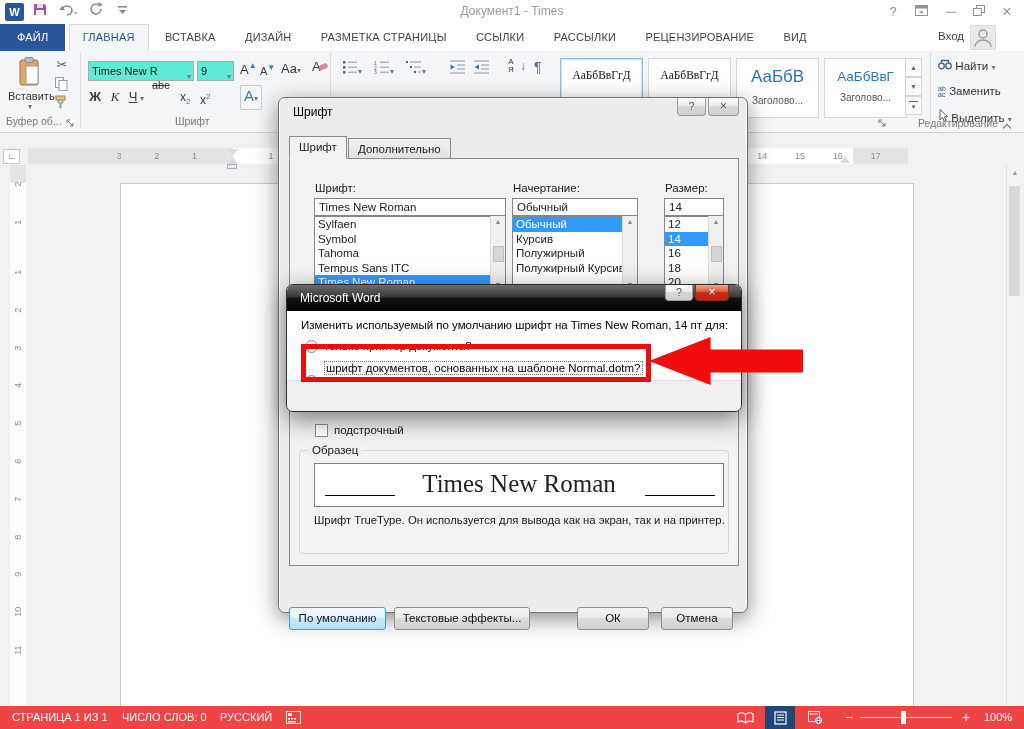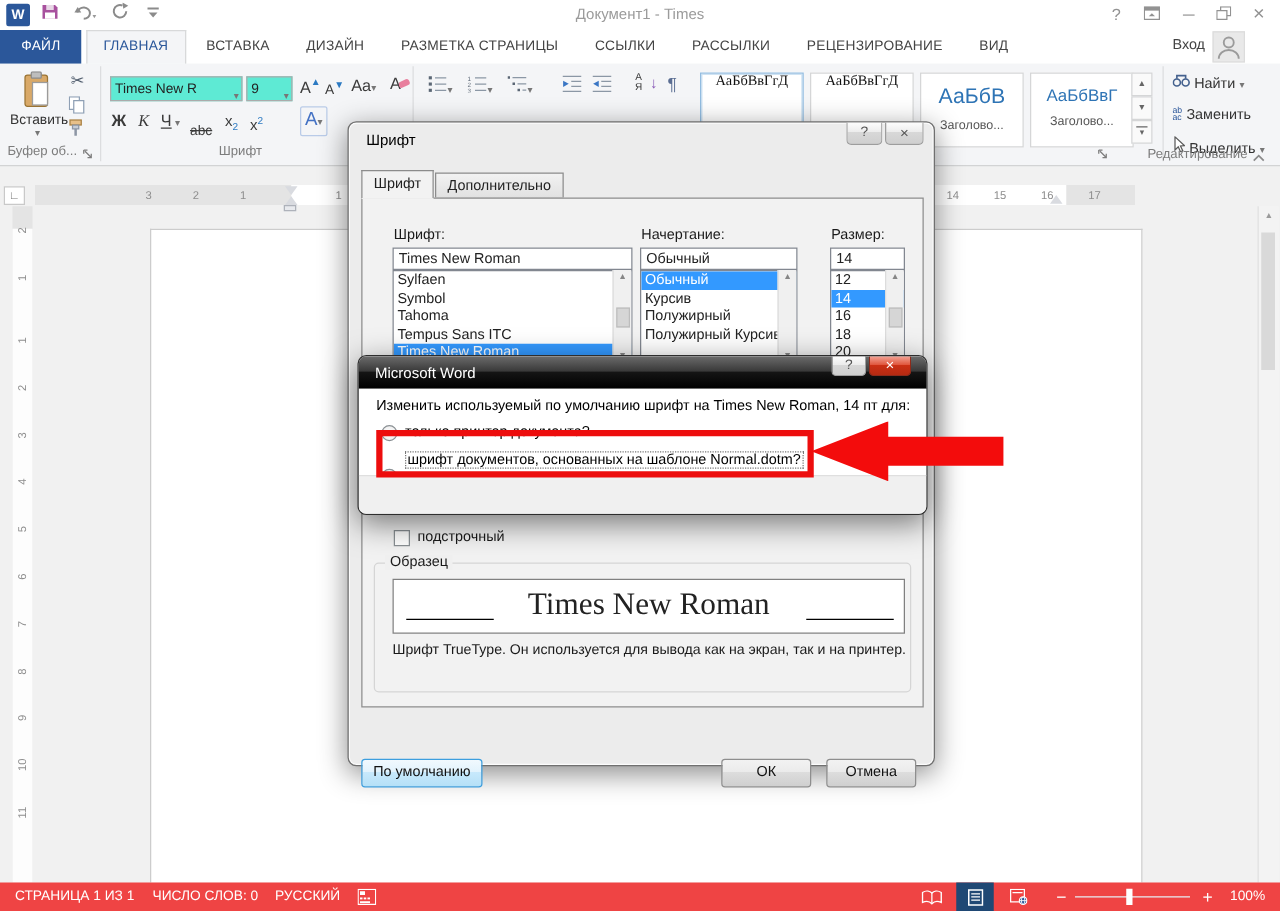--- a/index.html
+++ b/index.html
@@ -29,21 +29,21 @@
   .ribbon { left:0; top:51px; width:1024px; height:82px; background:#f4f5f7; border-bottom:1px solid #d2d3d4; }
   .gsep { top:2px; width:1px; height:76px; background:#dcdddf; }
   .glabel { font-size:10.5px; color:#7c7c7c; }
   .ricon { color:#4d5a6b; font-size:13px; text-align:center; }
   .caret { font-size:8px; color:#777; }
   .combo { background:#5eead4; border:1px solid #ababab; height:20px; font-size:11px; line-height:18px; padding:0 3px; white-space:nowrap; overflow:hidden; }
   .combo .caret { position:absolute; right:2px; top:6px; }
   .fmt { font-size:13px; color:#3b3b3b; text-align:center; width:18px; height:20px; line-height:20px; }
   .stylebox { width:83px; height:60px; background:#fff; border:1px solid #d5d6d7; text-align:center; position:relative; }
   .stylebox.sel { border:1px solid #92bce0; box-shadow:0 0 0 1px #cfe3f3 inset; }
-  .stylebox .prev { display:block; font-family:"Liberation Serif","DejaVu Serif",serif; font-size:11.5px; color:#111; white-space:nowrap; }
+  .stylebox .prev { display:block; margin-top:10px; font-family:"Liberation Serif","DejaVu Serif",serif; font-size:11.5px; color:#111; white-space:nowrap; }
   .stylebox:nth-child(3) .prev { font-family:"Liberation Sans",sans-serif; font-size:17px; color:#2e74b5; margin-top:8px; }
   .stylebox:nth-child(4) .prev { font-family:"Liberation Sans",sans-serif; font-size:13.5px; color:#2e74b5; margin-top:10px; }
   .stylebox .slabel { display:block; margin-top:8px; font-size:10px; color:#555; white-space:nowrap; }
   .galbtn { width:17px; height:19px; border:1px solid #d5d6d7; background:#fafafa; text-align:center; line-height:17px; font-size:7px; color:#666; }
   .editlbl { font-size:11.5px; color:#333; }
 
   
   .hruler { left:28px; top:148px; width:880px; height:16px; background:#e4e4e4; }
   .hruler .white { position:absolute; left:205px; top:0; width:620px; height:16px; background:#fff; }
   .rn { width:37.8px; text-align:center; font-size:9px; color:#8e8e8e; line-height:16px; display:inline-block; }
@@ -229,21 +229,21 @@
     <div class="abs" style="left:312px;top:8px;">
       <span style="font-size:13px;color:#3b3b3b;">А</span><svg width="10" height="9" viewBox="0 0 10 9" style="margin-left:-2px;">
           <rect x="0" y="2" width="9" height="5" rx="2" fill="#e87f9d" transform="rotate(-25 5 5)"></rect>
         </svg>
     </div>
 
     <div class="abs fmt" style="left:86px;top:36px;font-weight:bold;">Ж</div>
     <div class="abs fmt" style="left:106px;top:36px;font-style:italic;font-family:'Liberation Serif',serif;">К</div>
     <div class="abs fmt" style="left:124px;top:36px;text-decoration:underline;">Ч</div>
     <div class="abs caret" style="left:140px;top:43px;">▾</div>
-    <div class="abs" style="left:152px;top:44px;font-size:11px;color:#3b3b3b;text-decoration:line-through;line-height:20px;">abc</div>
+    <div class="abs" style="left:152px;top:24px;font-size:11px;color:#3b3b3b;text-decoration:line-through;line-height:20px;">abc</div>
     <div class="abs" style="left:180px;top:36px;font-size:12px;color:#3b3b3b;line-height:20px;">
       <span>x</span><span style="font-size:8px;color:#2b79c2;vertical-align:-3px;">2</span>
     </div>
     <div class="abs" style="left:200px;top:36px;font-size:12px;color:#3b3b3b;line-height:20px;">
       <span>x</span><span style="font-size:8px;color:#2b79c2;vertical-align:5px;">2</span>
     </div>
     <div class="abs" style="left:240px;top:34px;font-size:15px;color:#4472c4;border:1px solid #b9cbe8;border-radius:2px;padding:0 3px;line-height:20px;">
       <span>А</span><span class="caret">▾</span>
     </div>
     <div class="abs glabel" style="left:175px;top:64px;">Шрифт</div>
@@ -562,20 +562,21 @@
     </div>
     <div class="abs" style="left:35px;top:365px;width:410px;height:44px;border:1px solid #808080;background:#fff;overflow:hidden;">
       <div class="serif" style="text-align:center;font-size:25px;margin-top:6px;">Times New Roman</div>
       <div class="abs" style="left:10px;top:31px;width:70px;height:1px;background:#000;"></div>
       <div class="abs" style="left:330px;top:31px;width:70px;height:1px;background:#000;"></div>
     </div>
     <div class="abs" style="left:35px;top:416px;font-size:11.3px;color:#1a1a1a;">Шрифт TrueType. Он используется для вывода как на экран, так и на принтер.</div>
 
     
     <div class="abs winbtn7 focus" style="left:10px;top:477px;width:97px;height:23px;">По умолчанию</div>
+    <div class="abs winbtn7" style="left:115px;top:477px;width:136px;height:23px;">Текстовые эффекты...</div>
     <div class="abs winbtn7" style="left:298px;top:477px;width:72px;height:23px;">ОК</div>
     <div class="abs winbtn7" style="left:382px;top:477px;width:72px;height:23px;">Отмена</div>
   </div>
 
   <div class="abs" style="left:286px;top:284px;width:456px;height:128px;z-index:40;border:1px solid #2e2e2e;border-radius:7px;box-shadow:0 7px 24px rgba(0,0,0,.5);overflow:hidden;background:#f0f0f0;">
     <div class="abs" style="left:0;top:0;width:456px;height:26px;background:linear-gradient(#6b6b6b,#3a3a3a 45%,#141414 50%,#000);">
       <span class="abs" style="left:13px;top:6px;color:#fff;font-size:12px;">Microsoft Word</span>
       <span class="abs capbtn" style="left:378px;top:0;width:28px;height:16px;line-height:14px;">?</span>
       <span class="abs capbtn red" style="left:408px;top:0;width:34px;height:16px;line-height:14px;font-size:12px;">×</span>
     </div>

